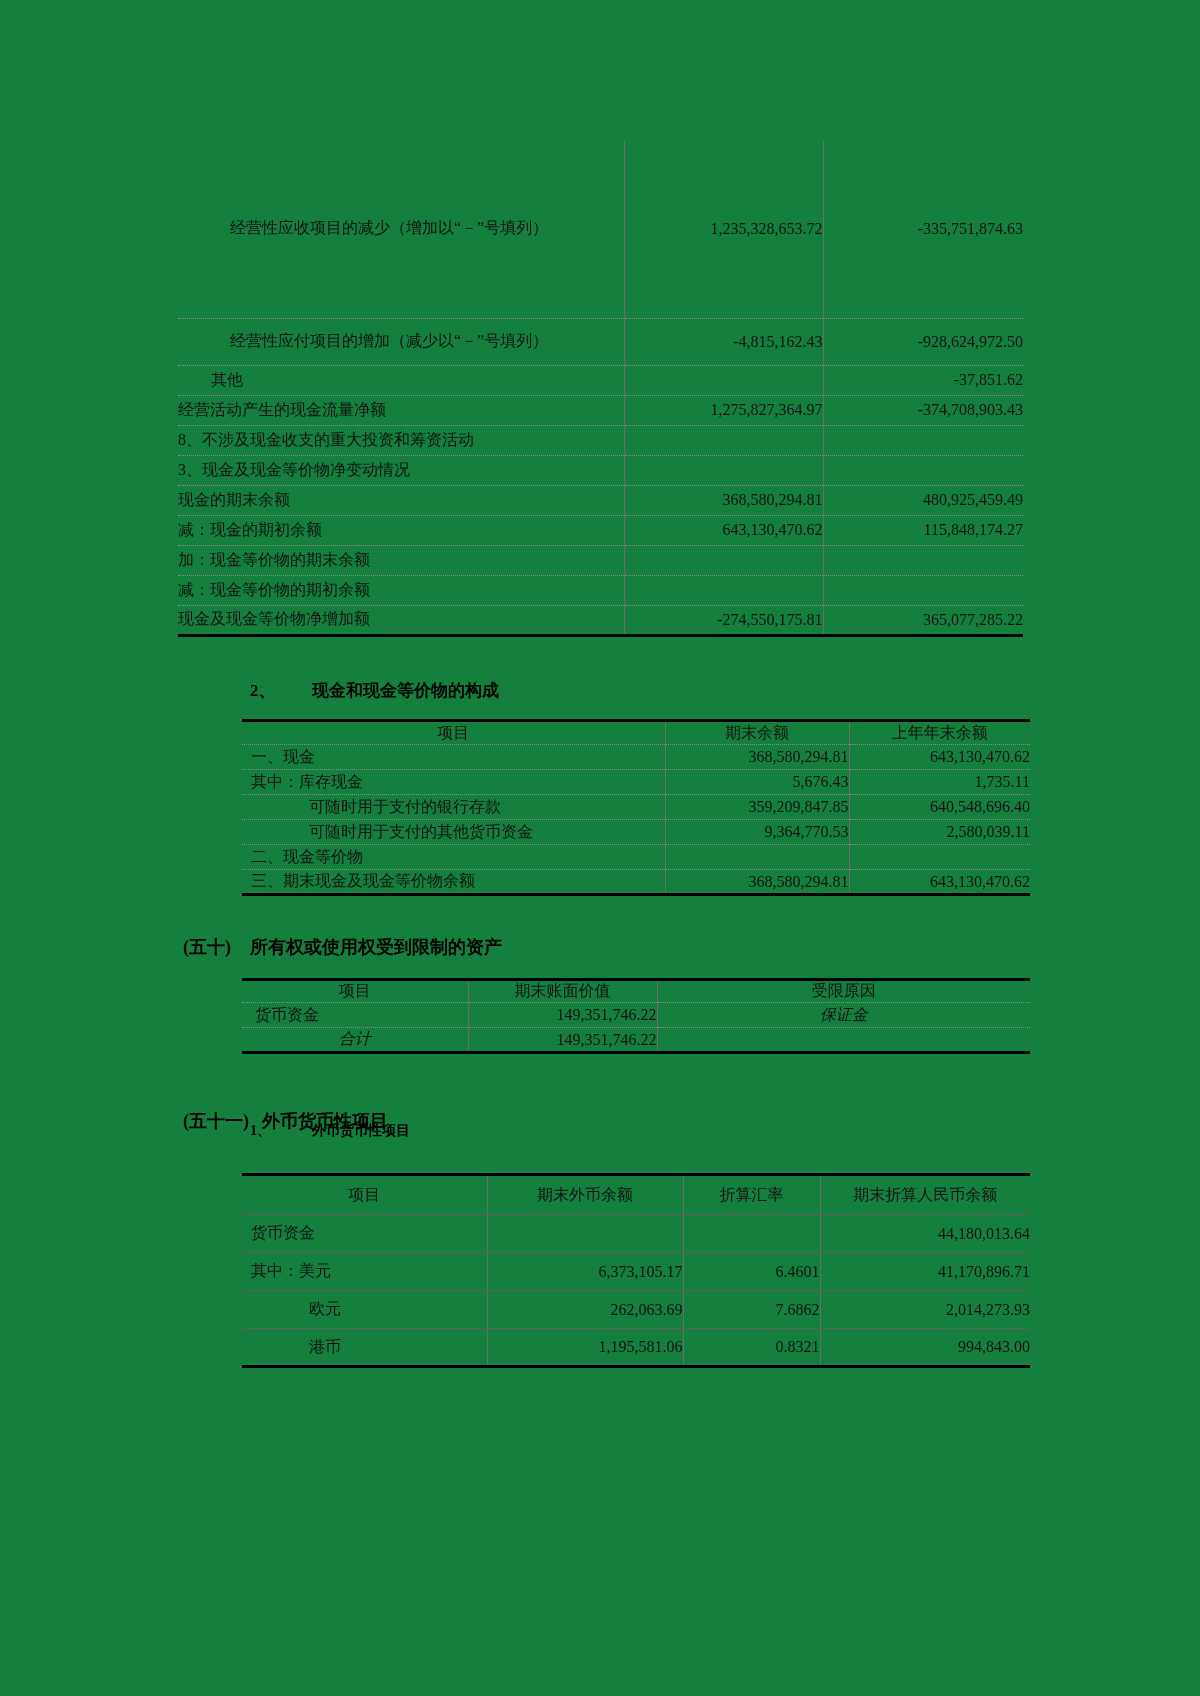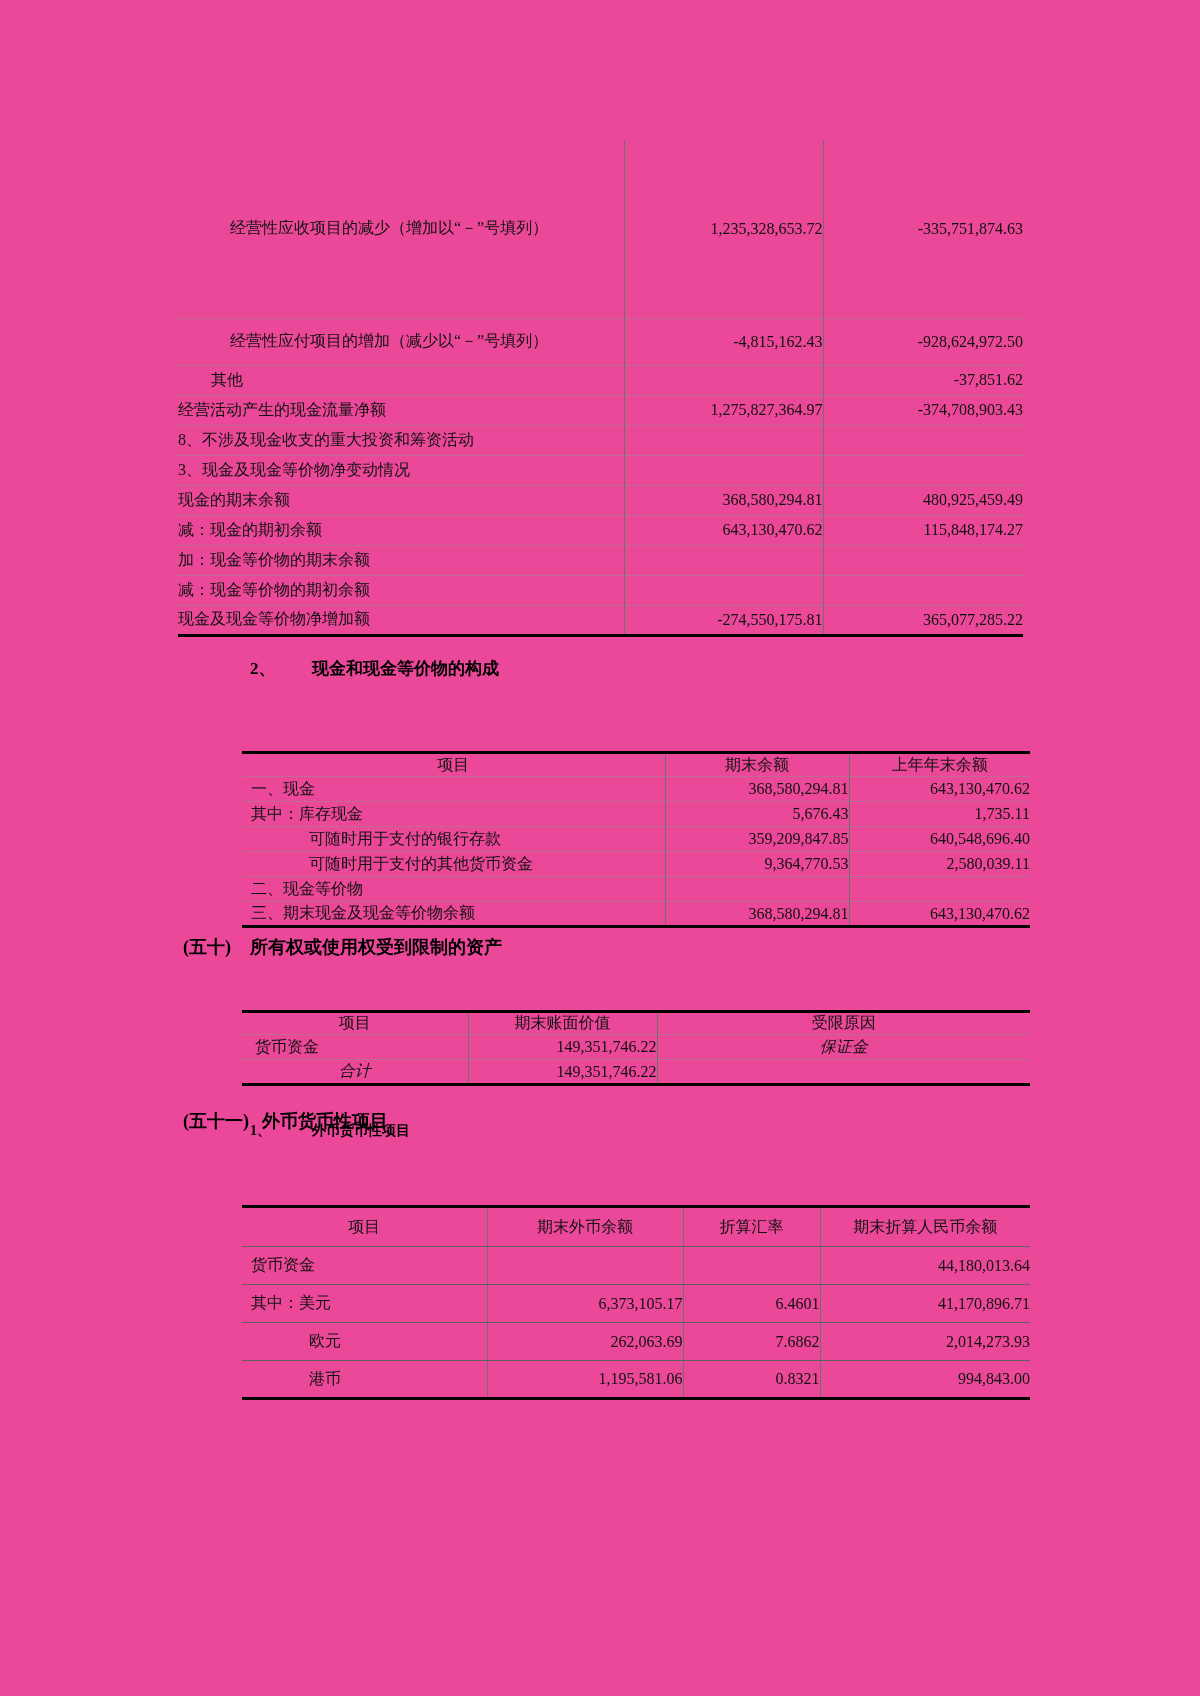--- a/index.html
+++ b/index.html
@@ -1,35 +1,35 @@
 <!DOCTYPE html>
 <html><head>
 <meta charset="utf-8">
 <style>
   html,body{margin:0;padding:0;background:#e8e8e8;}
   .page{
-    position:relative;width:1200px;height:1696px;background:#ec4899;
+    position:relative;width:1200px;height:1696px;background:#15803d;
     margin:0 auto;overflow:hidden;
     font-family:"Liberation Serif","DejaVu Serif",serif;color:#1a1a1a;
   }
   
   table.t{
     position:absolute;border-collapse:collapse;table-layout:fixed;
     font-size:16px;color:#111;
   }
   .t td,.t th{
     border-bottom:1px dotted #8f8f8f;
     overflow:hidden;white-space:nowrap;
     font-weight:normal;vertical-align:middle;padding:0;
   }
   .t td+td,.t th+th{border-left:1px solid #6e6e6e;}
   .t tbody tr:last-child td{border-bottom:none;}
   .t thead th{text-align:center;}
   .t1{border-bottom:3px solid #000;}
-  .t2,.t3,.t4{border-top:3px solid #000;border-bottom:3px solid #000;margin-top:32px;}
+  .t2,.t3,.t4{border-top:3px solid #000;border-bottom:3px solid #000;}
   .t4 td,.t4 th{border-bottom:1px solid #5f5f5f;}
   .t4 tbody tr:last-child td{border-bottom:none;}
 
   .t1 tbody tr{height:30px;}
   .t2 thead tr{height:24px;} .t2 tbody tr{height:25px;}
   .t3 thead tr{height:23px;} .t3 tbody tr{height:25px;}
   .t4 thead tr{height:40px;} .t4 tbody tr{height:38px;}
 
   
   .lbl{text-align:left;padding-left:14px;}
@@ -117,21 +117,21 @@
           <td></td>
         </tr>
         <tr>
           <td class="lbl">现金及现金等价物净增加额</td>
           <td class="num">-274,550,175.81</td>
           <td class="num">365,077,285.22</td>
         </tr>
       </tbody>
     </table>
 
-  <div class="sec-h" style="left:250px;top:658px;font-size:17px">
+  <div class="sec-h" style="left:250px;top:680px;font-size:17px">
     <span class="n" style="width:62px">2、</span><span>现金和现金等价物的构成</span>
   </div>
 
   <table class="t t2" style="left:242px;top:719px;width:788px;">
     <colgroup>
         <col style="width:423px">
         <col style="width:184px">
         <col style="width:181px">
       </colgroup>
   <thead>

